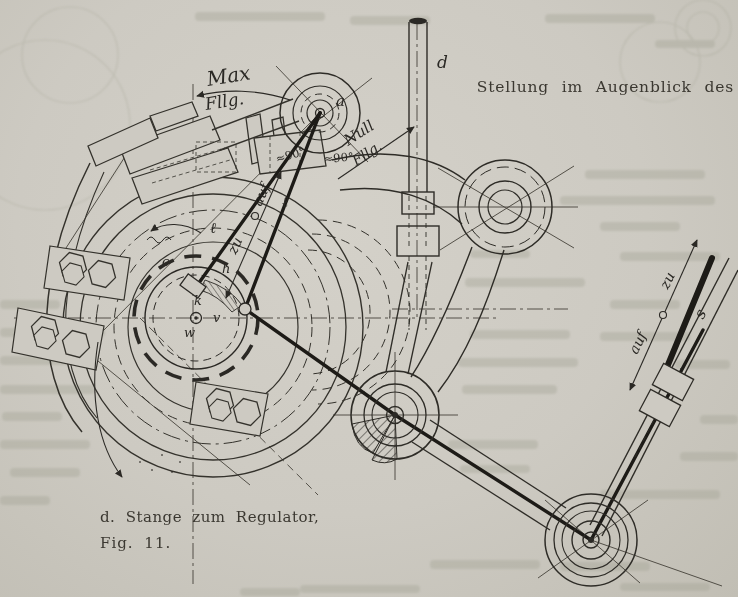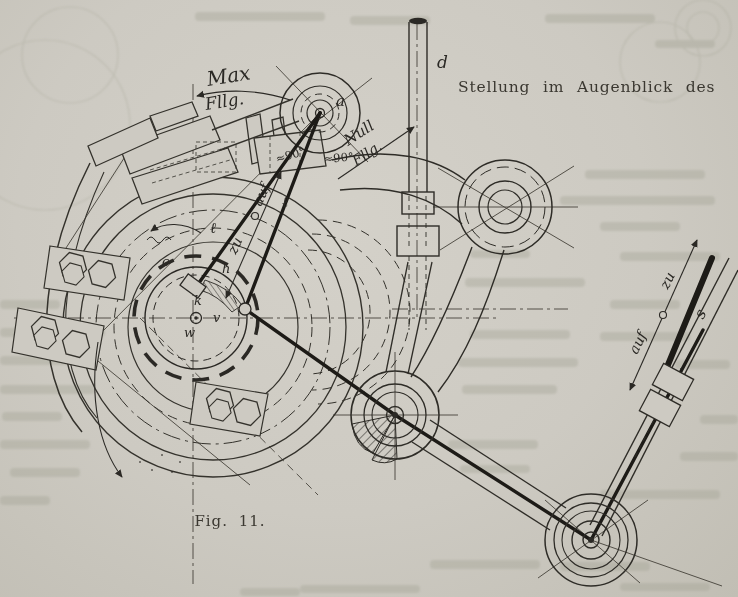--- a/index.html
+++ b/index.html
@@ -1,25 +1,25 @@
 <!DOCTYPE html>
 <html><head>
 <meta charset="utf-8">
 <style>
   html,body{margin:0;padding:0;background:#888;}
   .page{position:relative;width:738px;height:597px;overflow:hidden;
         background:radial-gradient(ellipse at 45% 38%, #d4d1c9 0%, #cdcac2 55%, #c1beb4 100%);
         font-family:"DejaVu Serif","Liberation Serif",serif;}
   svg{position:absolute;left:0;top:0;}
   .booktext{position:absolute;color:#3b3831;}
-  .note{left:458px;top:77px;width:276px;text-align:left;font-size:15.5px;line-height:21px;
+  .note{left:458px;top:77px;width:276px;text-align:right;font-size:15.5px;line-height:21px;
         letter-spacing:.8px;word-spacing:7px;}
   .caption{left:100px;top:506px;width:260px;font-size:15px;line-height:22px;
         letter-spacing:.5px;word-spacing:5px;}
-  .figline{text-align:center;margin-top:4px;letter-spacing:1px;}
+  .figline{margin-top:4px;letter-spacing:1px;}
 </style>
 </head>
 <body>
 
 <div class="page">
 
 <svg width="738" height="597" viewBox="0 0 738 597">
   <defs>
     <pattern id="hatch" width="6" height="6" patternUnits="userSpaceOnUse" patternTransform="rotate(45)">
       <line x1="0" y1="0" x2="0" y2="6" stroke="#2b2925" stroke-width="1.1"></line>
@@ -277,16 +277,17 @@
     <text x="213" y="322" font-size="13">v</text>
     <text x="184" y="337" font-size="13">w</text>
   </g>
 </svg>
 
   <div class="booktext note">
     <div>Stellung im Augenblick des</div>
   </div>
 
   <div class="booktext caption">
+    <div>d. Stange zum Regulator,</div>
     <div class="figline">Fig. 11.</div>
   </div>
 
 </div>
 
 </body></html>

